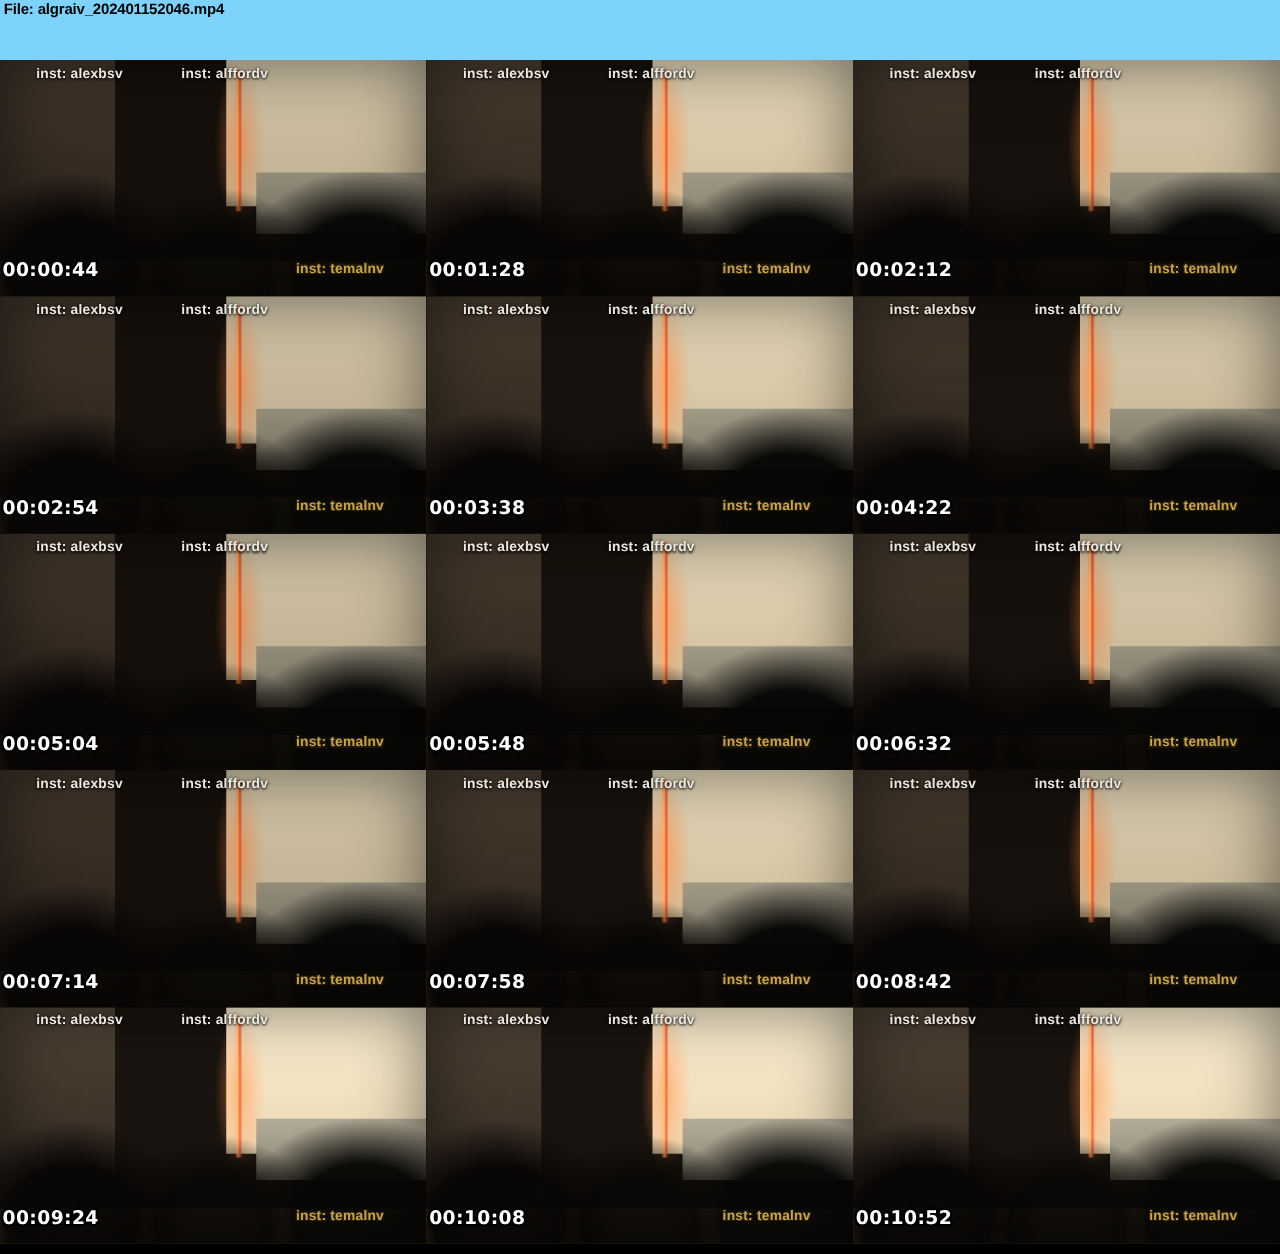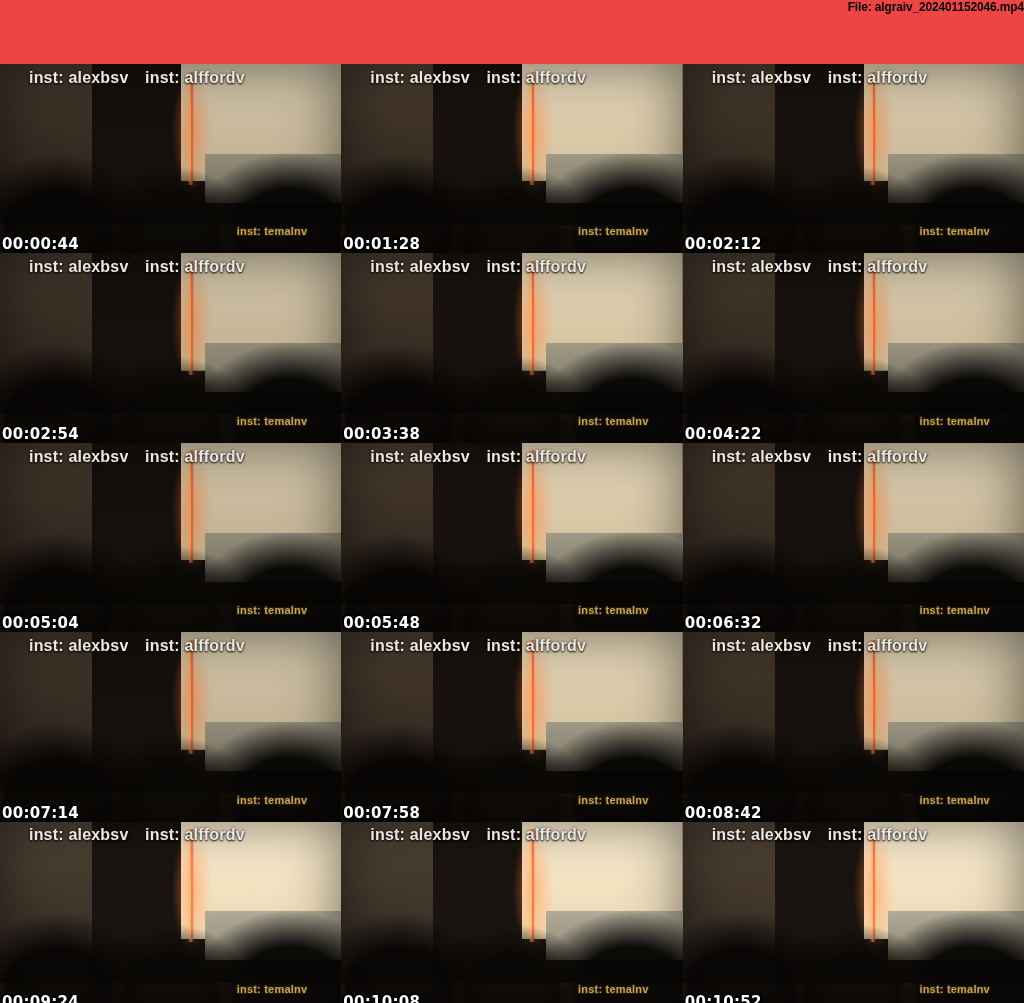--- a/index.html
+++ b/index.html
@@ -6,25 +6,24 @@
   html, body { margin: 0; padding: 0; }
   body {
     width: 1024px; height: 1003px;
     background: #000;
     overflow: hidden;
     font-family: "Liberation Sans", sans-serif;
   }
 
   
   .meta {
-    width: 1024px; height: 64px;
-    background: #ef4444;
+    width: 1024px; height: 48px;
+    background: #7dd3fc;
     color: #000000;
     padding: 1px 0 0 3px;
-    text-align: right;
   }
   .meta-line {
     font-weight: 700;
     font-size: 12px;
     line-height: 13.5px;
     letter-spacing: -0.15px;
     white-space: nowrap;
     color: #000;
   }
 
@@ -86,21 +85,21 @@
     box-shadow: inset 0 0 55px rgba(0,0,0,0.55);
   }
   .thumb:nth-child(3n+1) .scene { filter: brightness(0.96); }
   .thumb:nth-child(3n+2) .scene { filter: brightness(1.05); }
   .thumb:nth-child(n+13) .scene { filter: brightness(1.17) saturate(0.9); }
 
   
   .wm {
     position: absolute;
     font-weight: 700;
-    font-size: 16px;
+    font-size: 11px;
     letter-spacing: 0.2px;
     white-space: nowrap;
   }
   .wm-tl {
     left: 8.5%; top: 2.5%;
     color: #ece8df;
     text-shadow: 0 1px 2px rgba(0,0,0,0.9), 0 0 3px rgba(0,0,0,0.6);
   }
   .wm-tc {
     left: 42.5%; top: 2.5%;
@@ -109,21 +108,21 @@
   }
   .wm-br {
     right: 10%; bottom: 8.5%;
     font-size: 11px;
     color: #c7a452;
     text-shadow: -1px -1px 0 #241b08, 1px -1px 0 #241b08, -1px 1px 0 #241b08, 1px 1px 0 #241b08;
     margin-top: 43px;
   }
   .ts {
     position: absolute;
-    left: 2px; bottom: 0px;
+    left: 2px; bottom: 12px;
     color: #ffffff;
     font-family: "DejaVu Sans", sans-serif;
     font-weight: 700;
     font-size: 15px;
     letter-spacing: 0.3px;
     text-shadow:
       -1.5px -1.5px 0 #000, 1.5px -1.5px 0 #000,
       -1.5px 1.5px 0 #000, 1.5px 1.5px 0 #000,
       0 2px 0 #000, 2px 0 0 #000, -2px 0 0 #000, 0 -2px 0 #000;
   }

